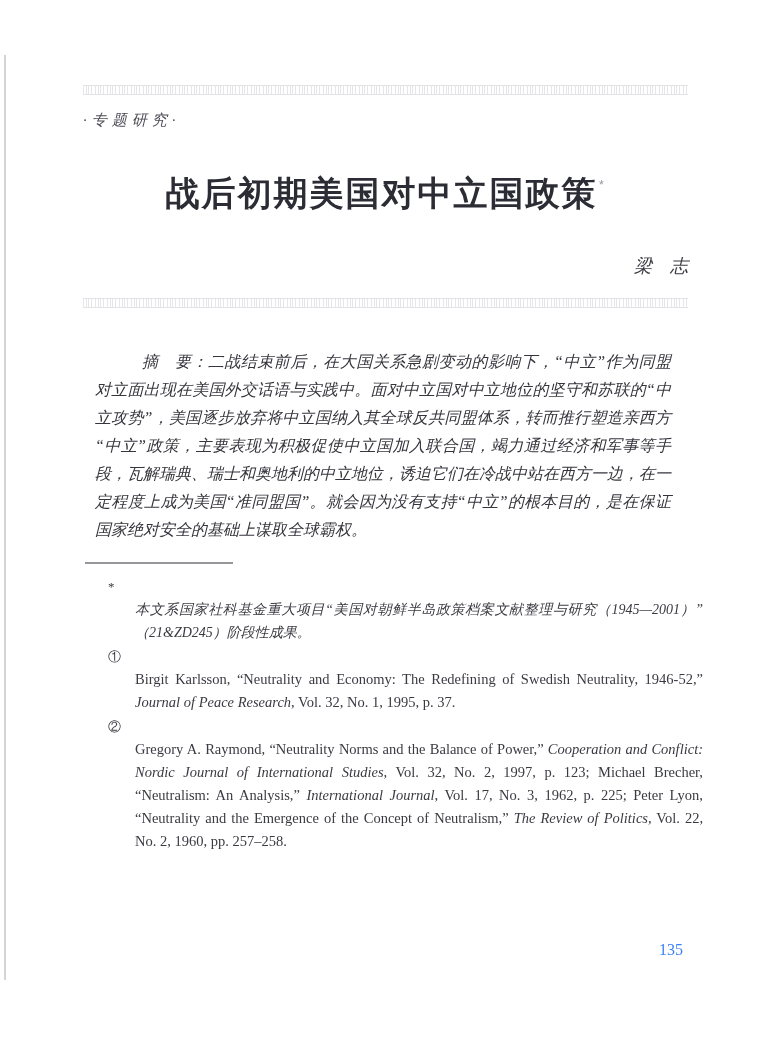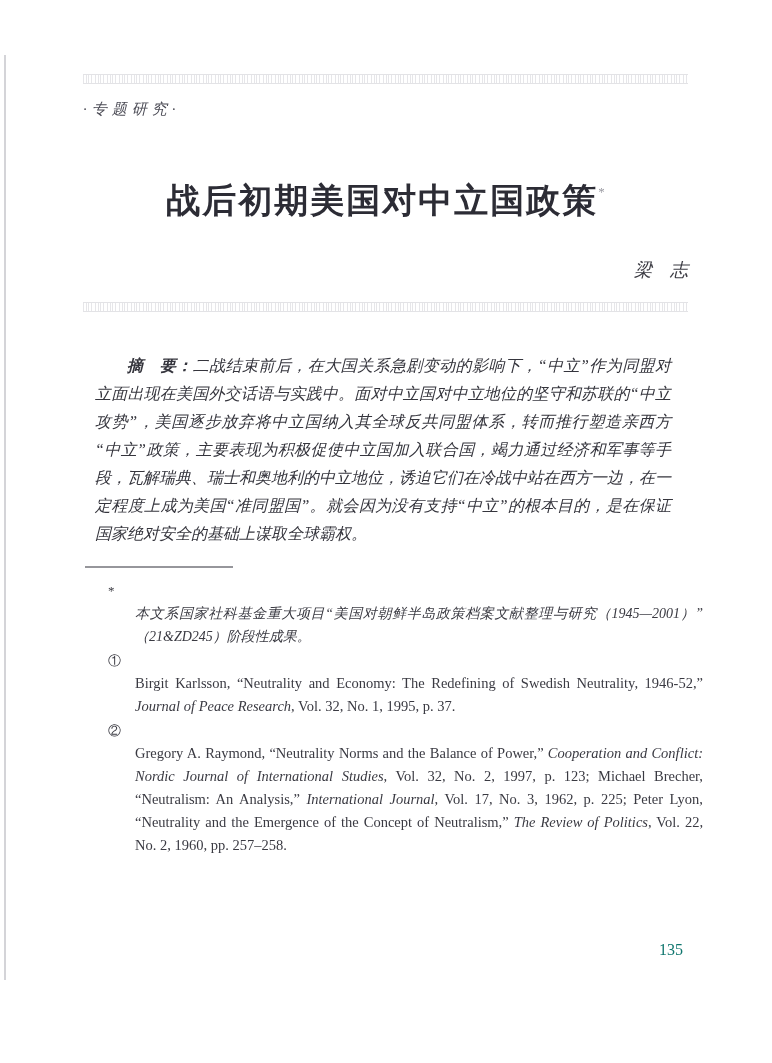--- a/index.html
+++ b/index.html
@@ -23,21 +23,21 @@
     left: 4px;
     top: 55px;
     width: 2px;
     height: 925px;
     background: #c9c9ce;
     opacity: 0.8;
   }
   .content {
     position: absolute;
     left: 83px;
-    top: 4px;
+    top: 15px;
     width: 629px;
   }
   
   .ornament {
     height: 8px;
     width: 605px;
     border-top: 1px solid #e3e3e6;
     border-bottom: 1px solid #e3e3e6;
     background: repeating-linear-gradient(
       90deg,
@@ -56,28 +56,29 @@
 
   .kai { font-style: italic; } 
 
   .section-label {
     margin-top: 16px;
     font-size: 15px;
     letter-spacing: 5px;
     color: #4b4b55;
   }
   .article-title {
-    margin-top: 62px;
+    margin-top: 47px;
     width: 605px;
     text-align: center;
     font-size: 34px;
     font-weight: 700;
     letter-spacing: 2px;
     color: #2c2c35;
     line-height: 1.15;
+    font-family: Liberation Mono, monospace;
   }
   .title-mark {
     font-size: 13px;
     font-weight: 400;
     color: #9a9aa2;
     vertical-align: 16px;
     letter-spacing: 0;
   }
   .author {
     margin-top: 38px;
@@ -87,21 +88,21 @@
     color: #3a3a42;
   }
   .abstract {
     margin: 40px 41px 0 12px;
     font-size: 16px;
     line-height: 28px;
     text-align: justify;
     color: #35353d;
   }
   .abstract-para { text-indent: 2em; margin: 0; }
-  .label-bold { font-weight: 700; font-style: italic; }
+  .label-bold { font-weight: 400; font-style: italic; margin-left: 15px; }
   .keywords { margin-top: 0; text-indent: 2em; }
   .body-text {
     margin: 50px 0 0 0;
     width: 629px;
     font-size: 17px;
     line-height: 33px;
     text-align: justify;
     text-indent: 2em;
     color: #33333b;
   }
@@ -139,21 +140,21 @@
     margin-top: 24px;
   }
   .fn-zh { font-style: italic; font-size: 14px; }
   .page-number {
     position: absolute;
     top: 941px;
     left: 83px;
     width: 600px;
     text-align: right;
     font-size: 16px;
-    color: #0f766e;
+    color: #3b82f6;
   }
 </style>
 </head>
 <body>
 
 <div class="page">
   <div class="scan-edge"></div>
 
   <div class="content">
 

